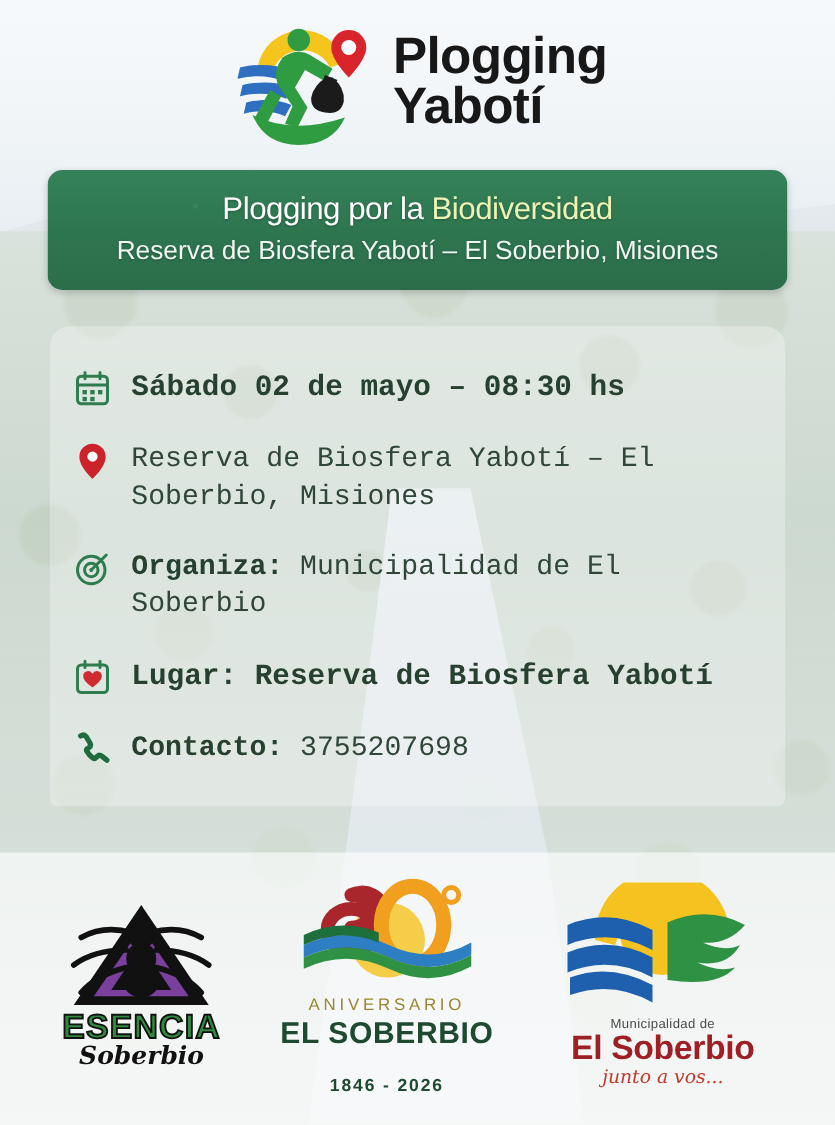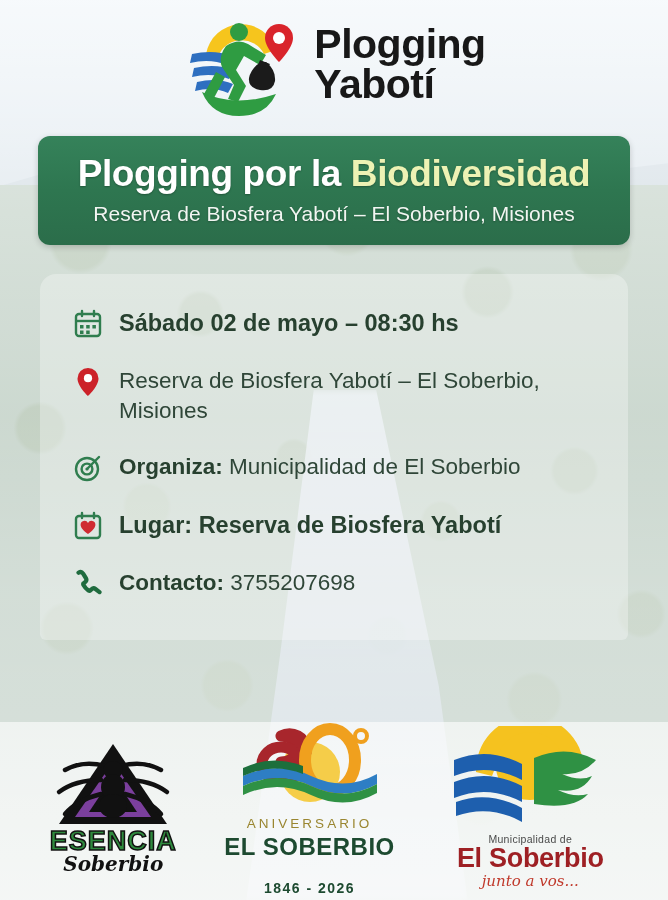--- a/index.html
+++ b/index.html
@@ -70,44 +70,45 @@
   .banner {
     position:relative; z-index:3;
     margin:8px 38px 0 38px; border-radius:12px; padding:17px 20px 19px;
     background:
       radial-gradient(circle at 20% 30%, rgba(255,255,255,.05) 0 2px, transparent 2px),
       radial-gradient(circle at 70% 65%, rgba(0,0,0,.05) 0 2px, transparent 2px),
       linear-gradient(#35825a 0%, #2e7650 50%, #2b6d4a 100%);
     text-align:center;
     box-shadow:0 2px 6px rgba(0,0,0,.18);
   }
-  .banner h1 { font-size:37px; font-weight:700; color:#ffffff; letter-spacing:-.4px;
+  .banner h1 { font-size:25px; font-weight:400; color:#ffffff; letter-spacing:-.4px;
                text-shadow:0 1px 2px rgba(0,0,0,.28); }
   .banner h1 .hl { color:#edf2b4; }
   .banner h2 { font-size:21px; font-weight:400; color:#f2f6f2; margin-top:7px;
                text-shadow:0 1px 2px rgba(0,0,0,.25); }
 
   
   .card {
     position:relative; z-index:3;
-    margin:29px 40px 0 40px; padding:34px 30px 30px 34px;
+    margin:29px 40px 0 40px; padding:34px 30px 30px 20px;
     border-radius:16px 16px 6px 6px;
     background:rgba(255,255,255,.30);
     min-height:366px;
+    font-family:Liberation Mono, monospace;
   }
   .row { display:flex; align-items:flex-start; gap:17px; margin-bottom:27px; }
   .row:last-child { margin-bottom:0; }
   .row .ico { width:28px; height:30px; flex:none; margin-top:1px; }
   .row .txt { font-size:22.5px; color:#2f4638; line-height:1.32; }
   .row .txt.bold { font-weight:700; font-size:23.5px; color:#27402f; }
   .row .txt .lbl { font-weight:700; color:#27402f; }
 
   
   .footer {
-    position:absolute; left:0; right:0; bottom:0; height:178px; z-index:3;
+    position:absolute; left:0; right:0; bottom:0; height:218px; z-index:3;
     background:linear-gradient(rgba(255,255,255,.62), rgba(255,255,255,.72));
     display:flex; align-items:center; justify-content:space-around; padding:0 26px 6px;
   }
   .footer .slot { display:flex; flex-direction:column; align-items:center; }
 
   .es-word { font-size:27px; font-weight:700; color:#2f8a3e; letter-spacing:1px;
              -webkit-text-stroke:1.5px #111; margin-top:-4px; }
   .es-sub { font-family:"DejaVu Serif", serif; font-style:italic; font-weight:700;
             font-size:20px; color:#111; margin-top:-5px; }
 

